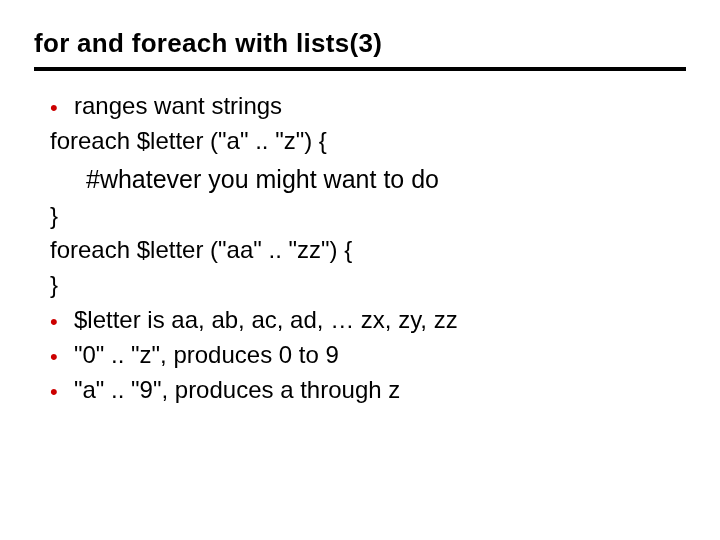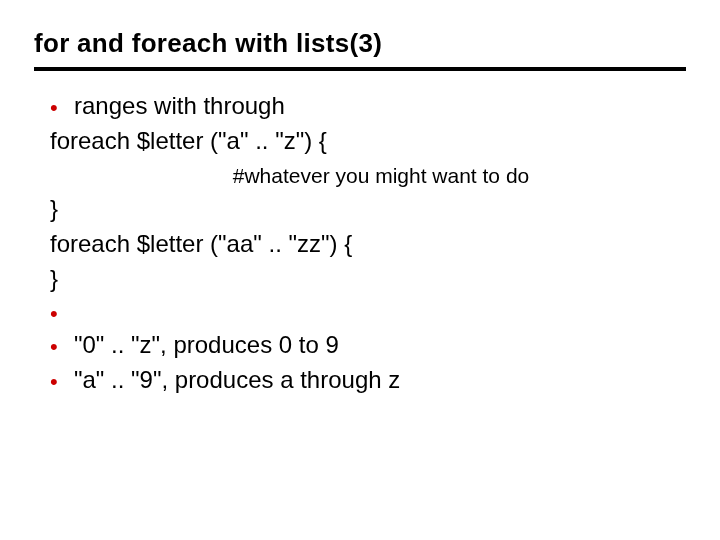--- a/index.html
+++ b/index.html
@@ -29,25 +29,24 @@
     height: 4px;
     background: #000;
     margin-top: 2px;
     margin-bottom: 18px;
   }
   .content {
     padding-left: 16px;
     padding-right: 10px;
   }
   .comment {
-    font-size: 21px;
+    font-size: 25px;
     line-height: 1.6;
     padding-left: 36px;
     white-space: pre;
-    text-align: center;
   }
   .bullet-row {
     display: flex;
     align-items: baseline;
     font-size: 24px;
     line-height: 1.45;
   }
   .dot {
     color: #cc0000;
     font-size: 22px;
@@ -70,36 +69,37 @@
 <body>
 
 <div class="slide">
   <div class="title">for and foreach with lists(3)</div>
   <div class="rule"></div>
 
   <div class="content">
 
     <div class="bullet-row">
       <span class="dot">•</span>
-      <span class="bt">ranges with through</span>
+      <span class="bt">ranges want strings</span>
     </div>
 
     <div class="plain-line">foreach $letter ("a" .. "z") {</div>
 
     <div class="comment">#whatever you might want to do</div>
 
     <div class="plain-line">}</div>
 
     <div class="plain-line">foreach $letter ("aa" .. "zz") {</div>
 
 
     <div class="plain-line">}</div>
 
     <div class="bullet-row">
       <span class="dot">•</span>
+      <span class="bt">$letter is aa, ab, ac, ad, … zx, zy, zz</span>
     </div>
 
     <div class="bullet-row">
       <span class="dot">•</span>
       <span class="bt">"0" .. "z", produces 0 to 9</span>
     </div>
 
     <div class="bullet-row">
       <span class="dot">•</span>
       <span class="bt">"a" .. "9", produces a through z</span>

